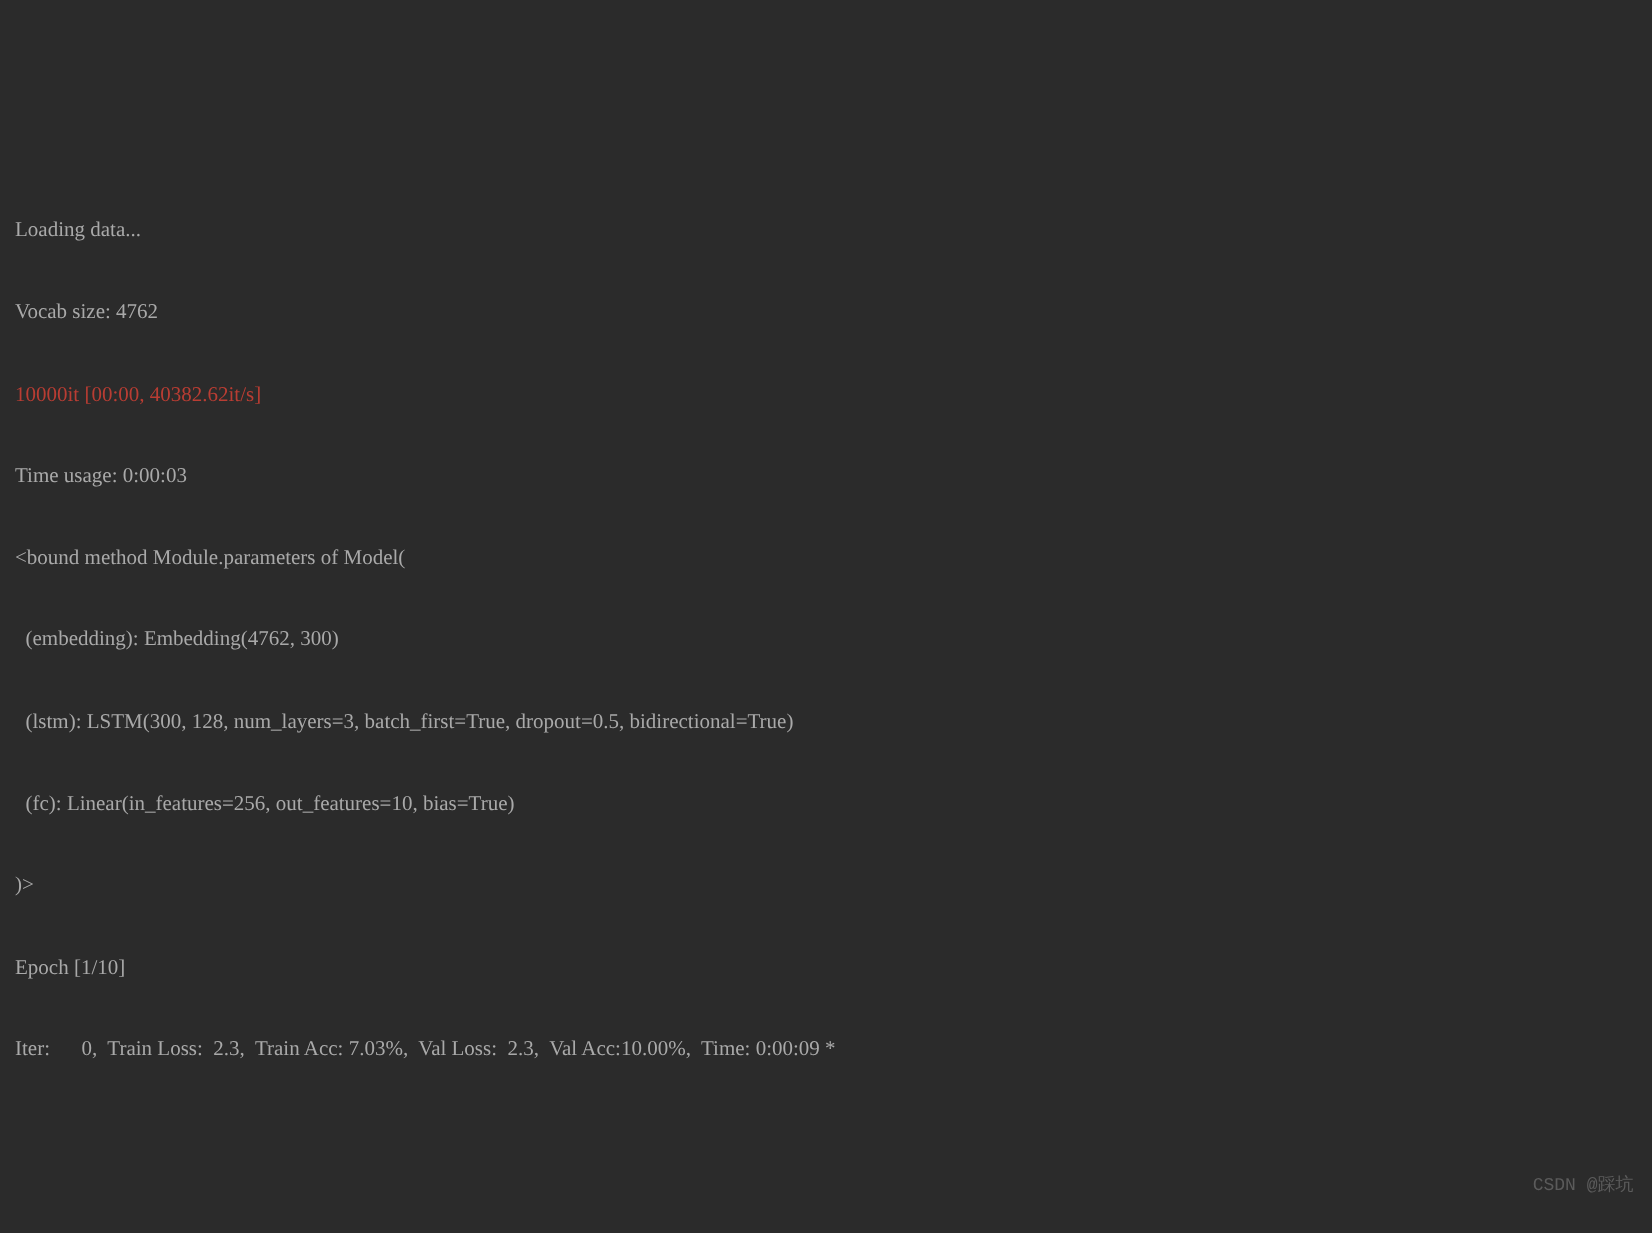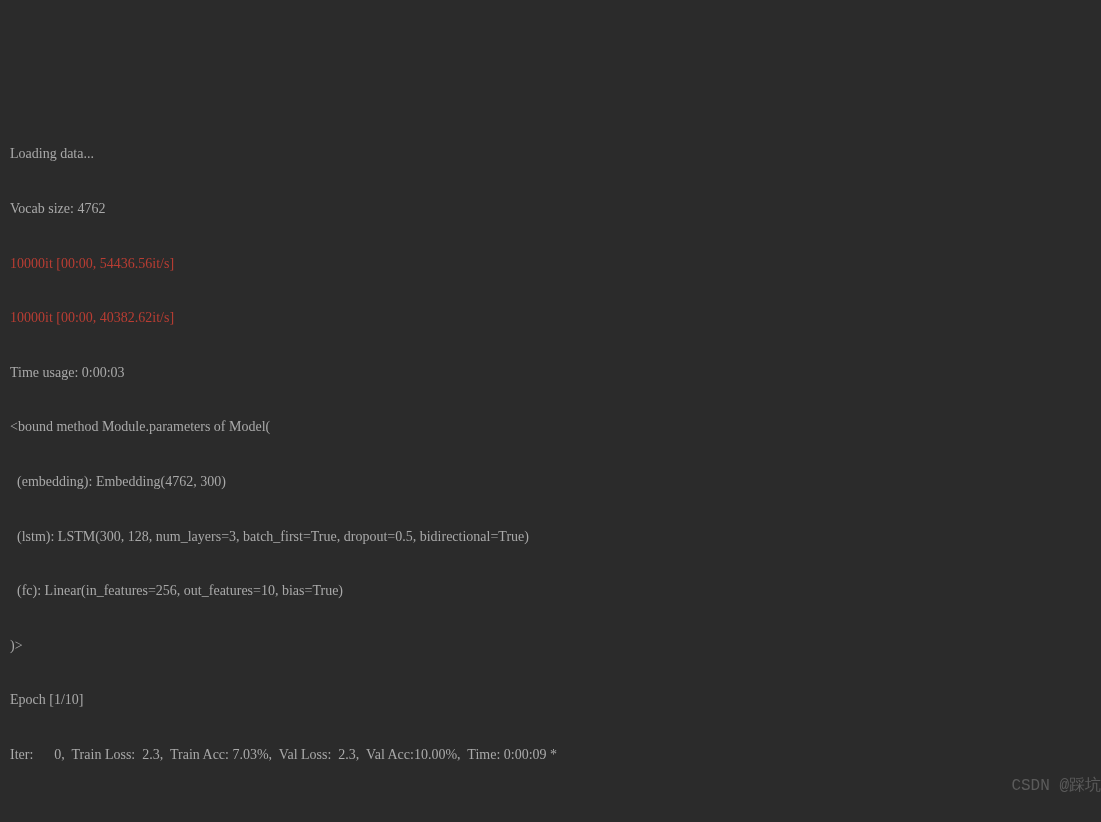--- a/index.html
+++ b/index.html
@@ -20,34 +20,33 @@
     .line {
       display: block;
       font-family: Liberation Serif, serif;
     }
     .red {
       color: #b93d33;
     }
     .watermark {
       position: absolute;
       bottom: 20px;
-      right: 0;
+      right: 12px;
       color: rgba(180,180,180,0.35);
-      font-size: 16px;
+      font-size: 12px;
     }
   </style>
 </head>
 <body>
 
 
 
 <div>
 <span class="line">Loading data...</span>
 <span class="line">Vocab size: 4762</span>
-<span class="line red">10000it [00:00, 54436.56it/s]</span>
 <span class="line red">10000it [00:00, 40382.62it/s]</span>
 <span class="line">Time usage: 0:00:03</span>
 <span class="line">&lt;bound method Module.parameters of Model(</span>
 <span class="line">  (embedding): Embedding(4762, 300)</span>
 <span class="line">  (lstm): LSTM(300, 128, num_layers=3, batch_first=True, dropout=0.5, bidirectional=True)</span>
 <span class="line">  (fc): Linear(in_features=256, out_features=10, bias=True)</span>
 <span class="line">)&gt;</span>
 <span class="line">Epoch [1/10]</span>
 <div id="iter-container"><span class="line">Iter:      0,  Train Loss:  2.3,  Train Acc: 7.03%,  Val Loss:  2.3,  Val Acc:10.00%,  Time: 0:00:09 *</span></div>
 

